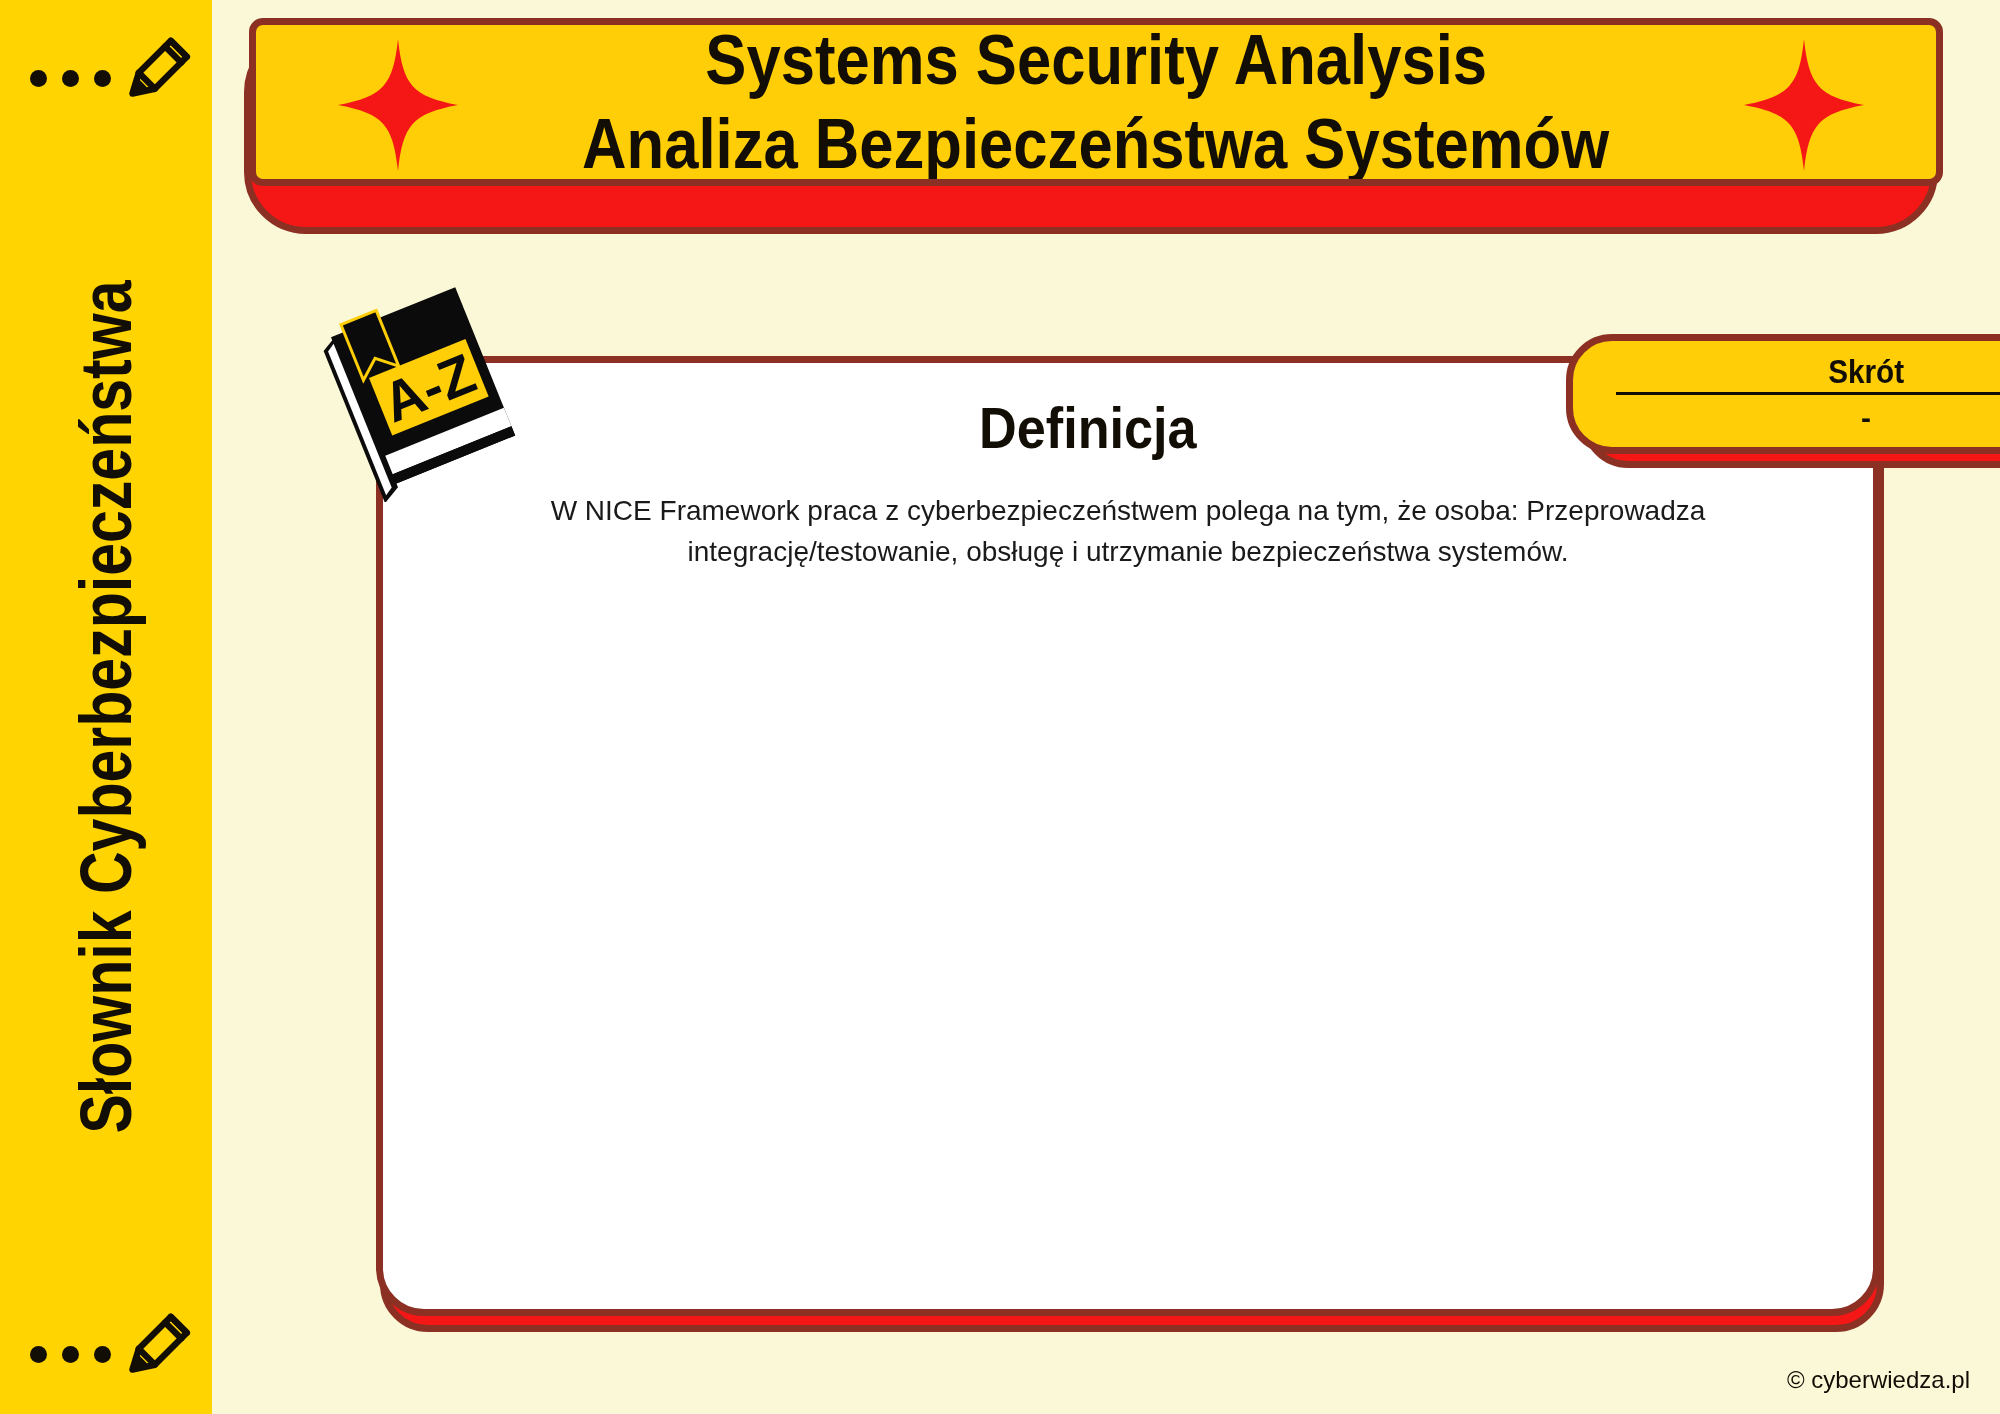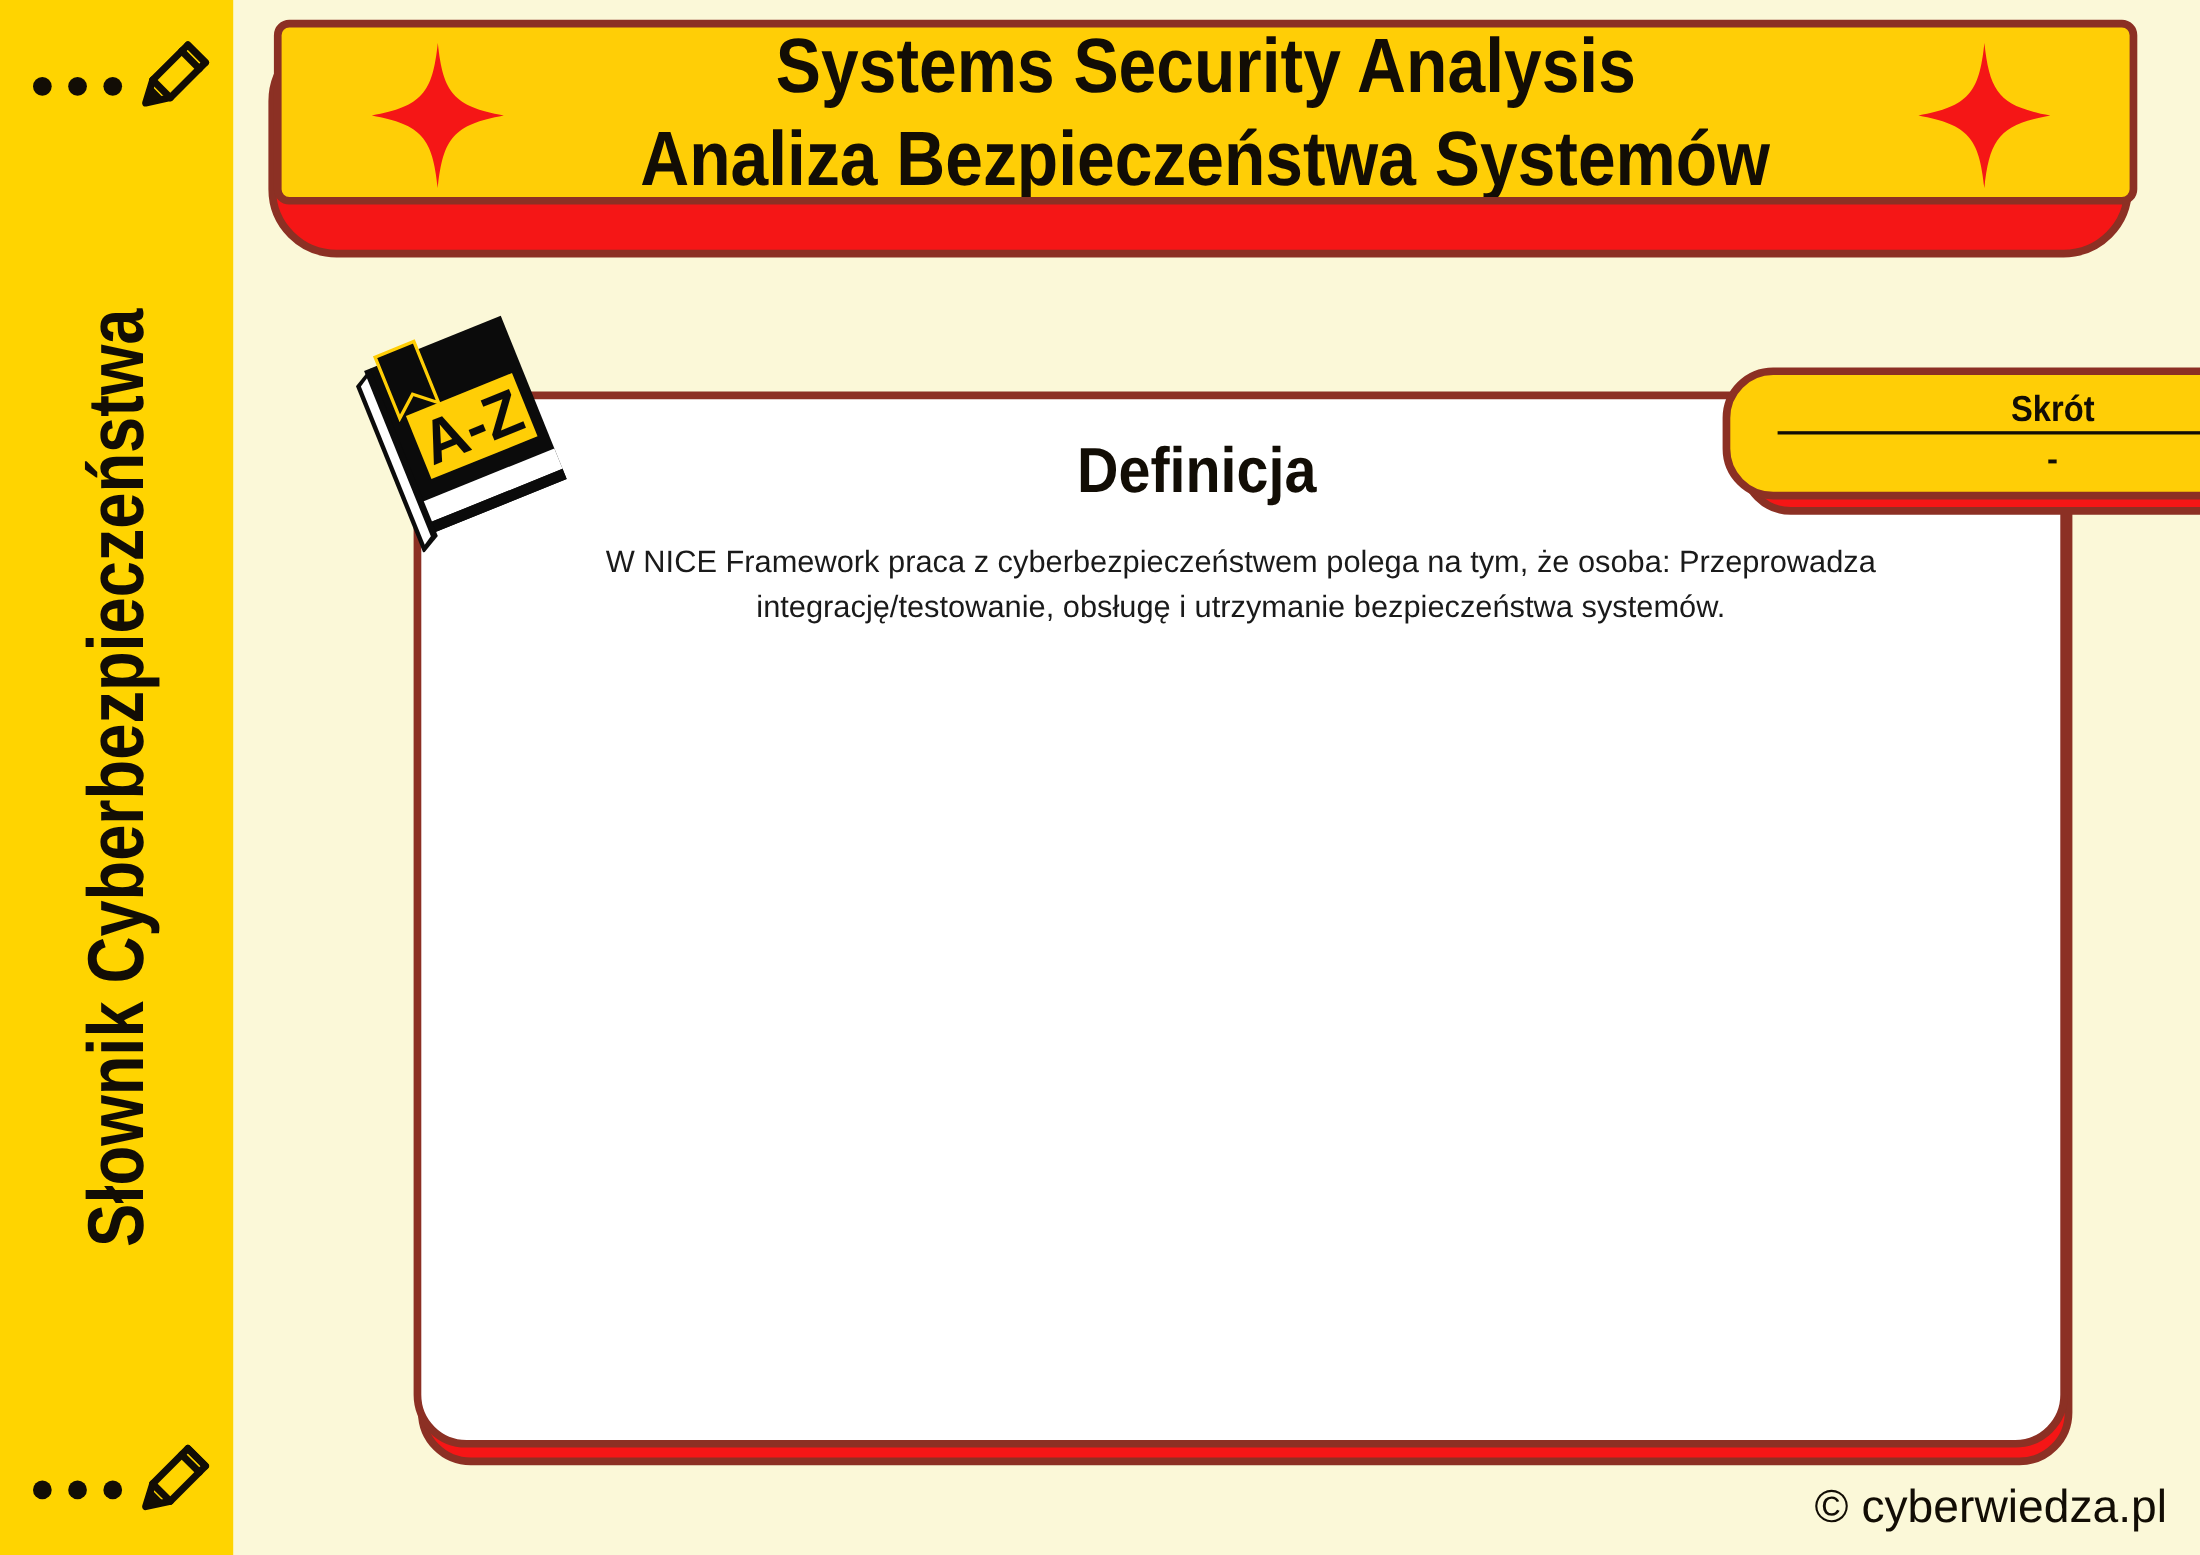--- a/index.html
+++ b/index.html
@@ -231,21 +231,21 @@
     left: 92px; top: 272px;
     width: 230px; height: 230px;
     z-index: 40;
   }
 
   
   .footer {
     position: absolute;
     right: 30px;
     bottom: 20px;
-    font-size: 42px;
+    font-size: 24px;
     color: #120D05;
     font-family: "Liberation Sans", sans-serif;
   }
 </style>
 </head>
 <body>
 
 <div class="sidebar">
 
   <div class="side-mark top">

